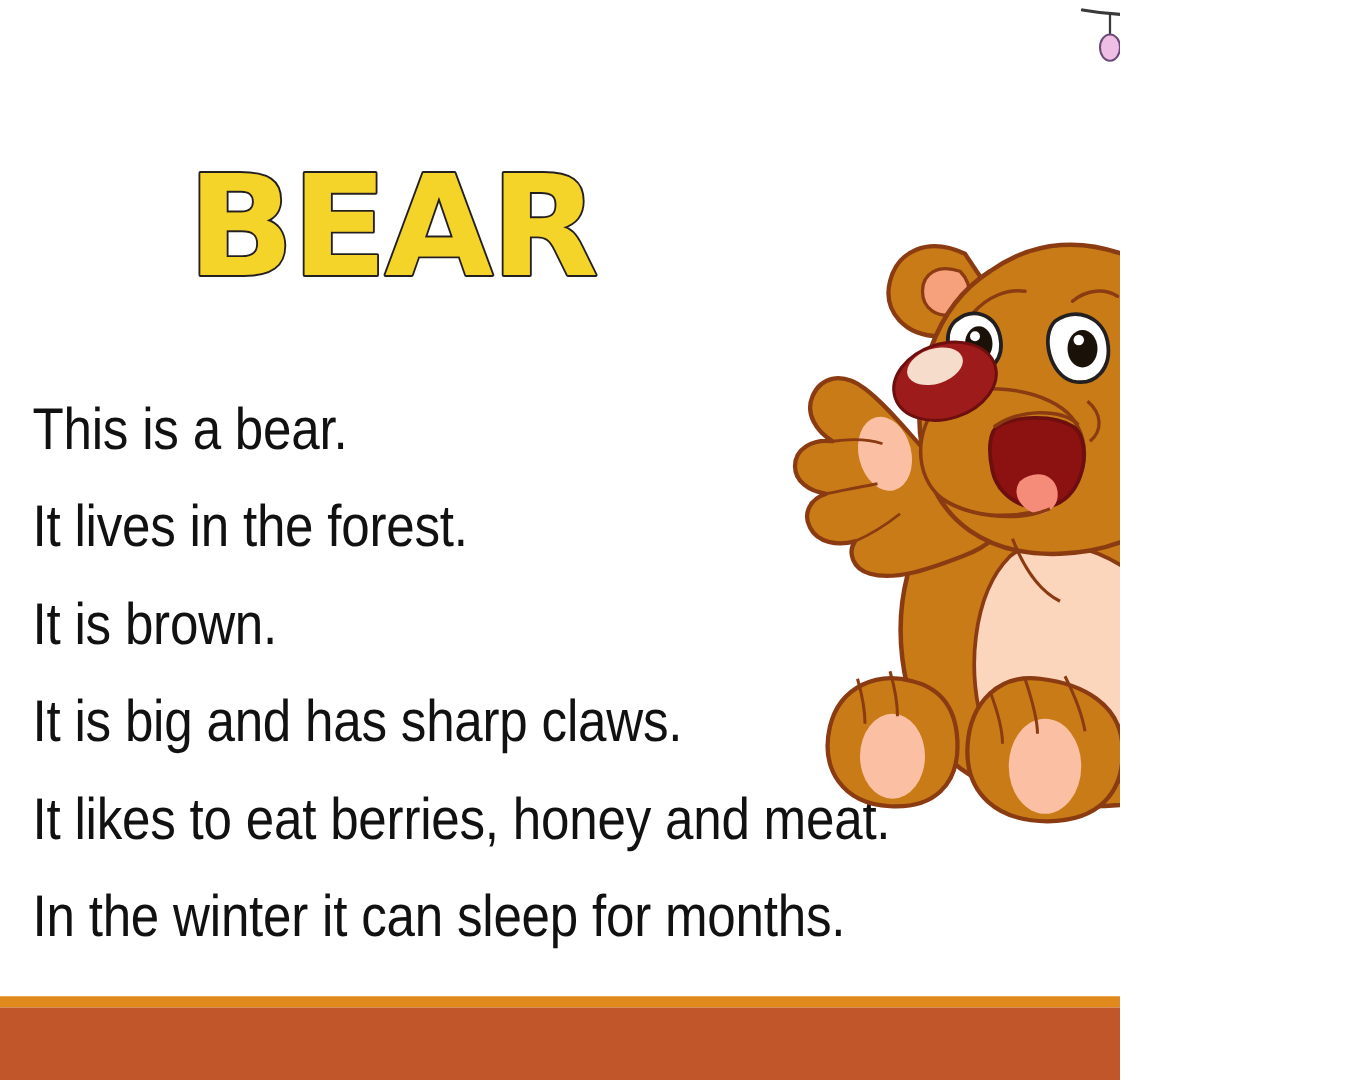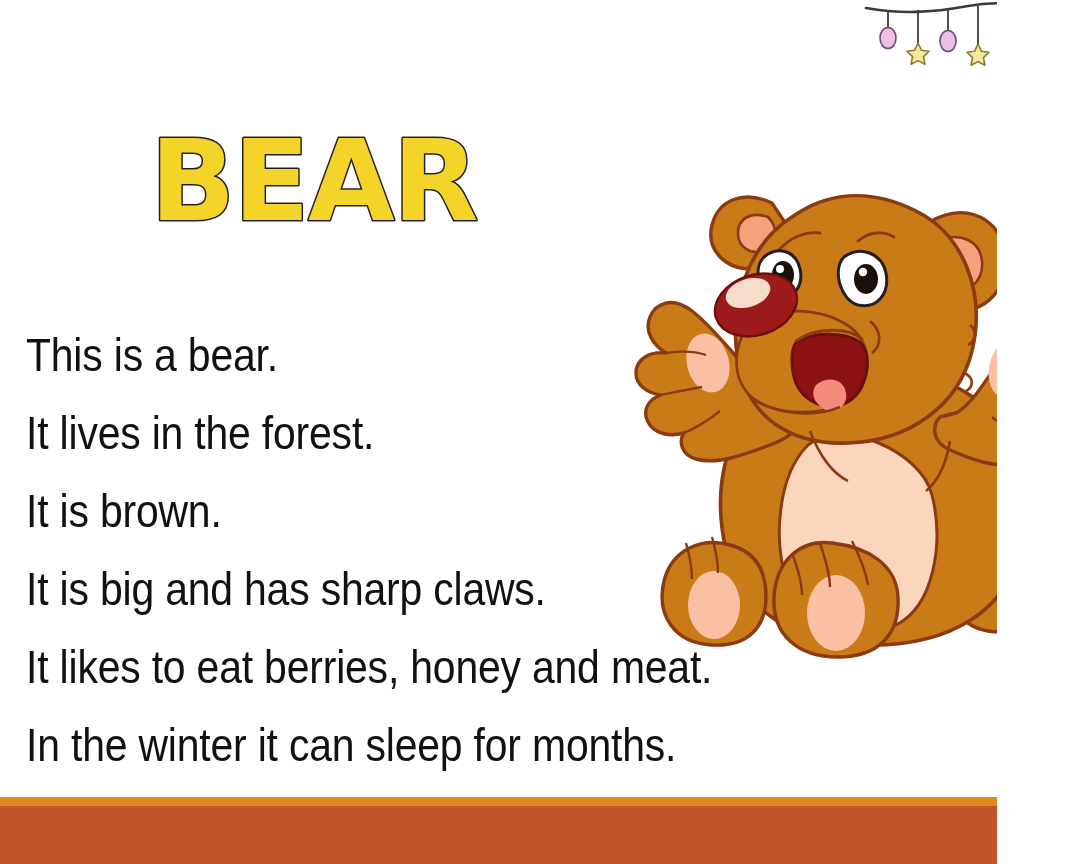--- a/index.html
+++ b/index.html
@@ -6,21 +6,21 @@
   html, body {
     margin: 0;
     padding: 0;
     background: #ffffff;
   }
   body {
     font-family: "Liberation Sans", "DejaVu Sans", sans-serif;
   }
   #page {
     position: relative;
-    width: 997px;
+    width: 896px;
     height: 864px;
     background: #ffffff;
     overflow: hidden;
     text-decoration: underline;
   }
 
   
   #garland {
     position: absolute;
     top: 0;
@@ -35,21 +35,21 @@
     left: 150px;
     top: 112px;
     width: 340px;
     height: 140px;
   }
 
   
   #lines {
     position: absolute;
     left: 26px;
-    top: 316px;
+    top: 304px;
     width: 820px;
   }
   .line {
     font-family: "Liberation Sans Narrow", "Liberation Sans", "DejaVu Sans Condensed", sans-serif;
     font-stretch: condensed;
     font-size: 47px;
     line-height: 78px;
     color: #111111;
     white-space: nowrap;
     letter-spacing: -0.2px;

